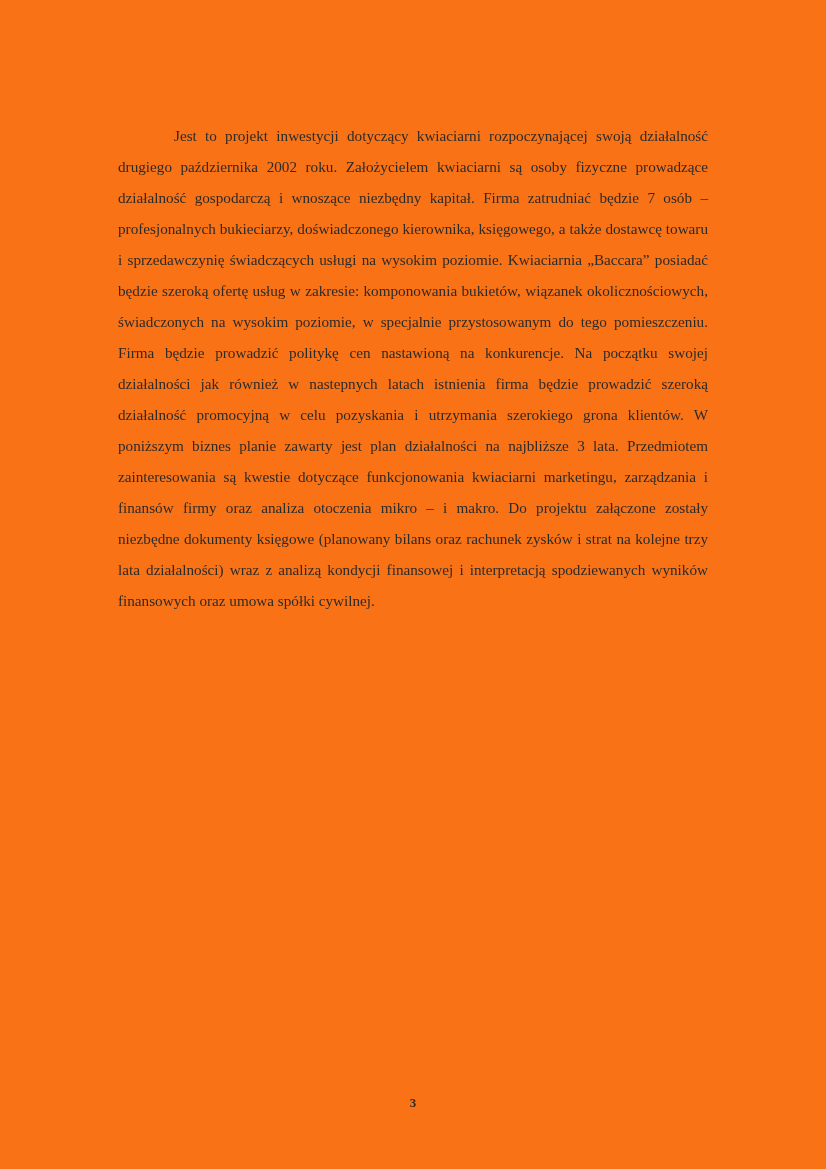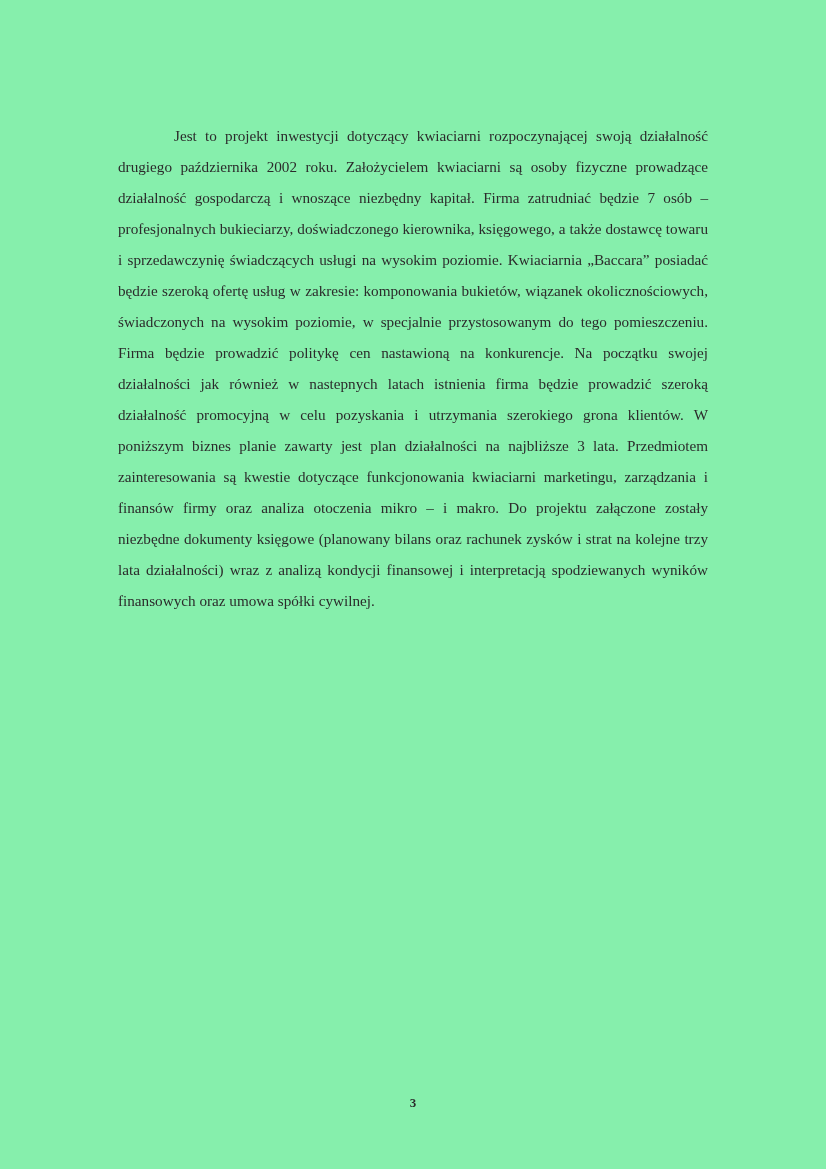--- a/index.html
+++ b/index.html
@@ -5,21 +5,21 @@
   html, body {
     margin: 0;
     padding: 0;
     background: #ffffff;
   }
   .page {
     position: relative;
     width: 826px;
     height: 1169px;
     margin: 0 auto;
-    background: #86efac;
+    background: #f97316;
     box-sizing: border-box;
     overflow: hidden;
   }
   .content {
     position: absolute;
     left: 118px;
     top: 120px;
     width: 590px;
   }
   .body-paragraph {

